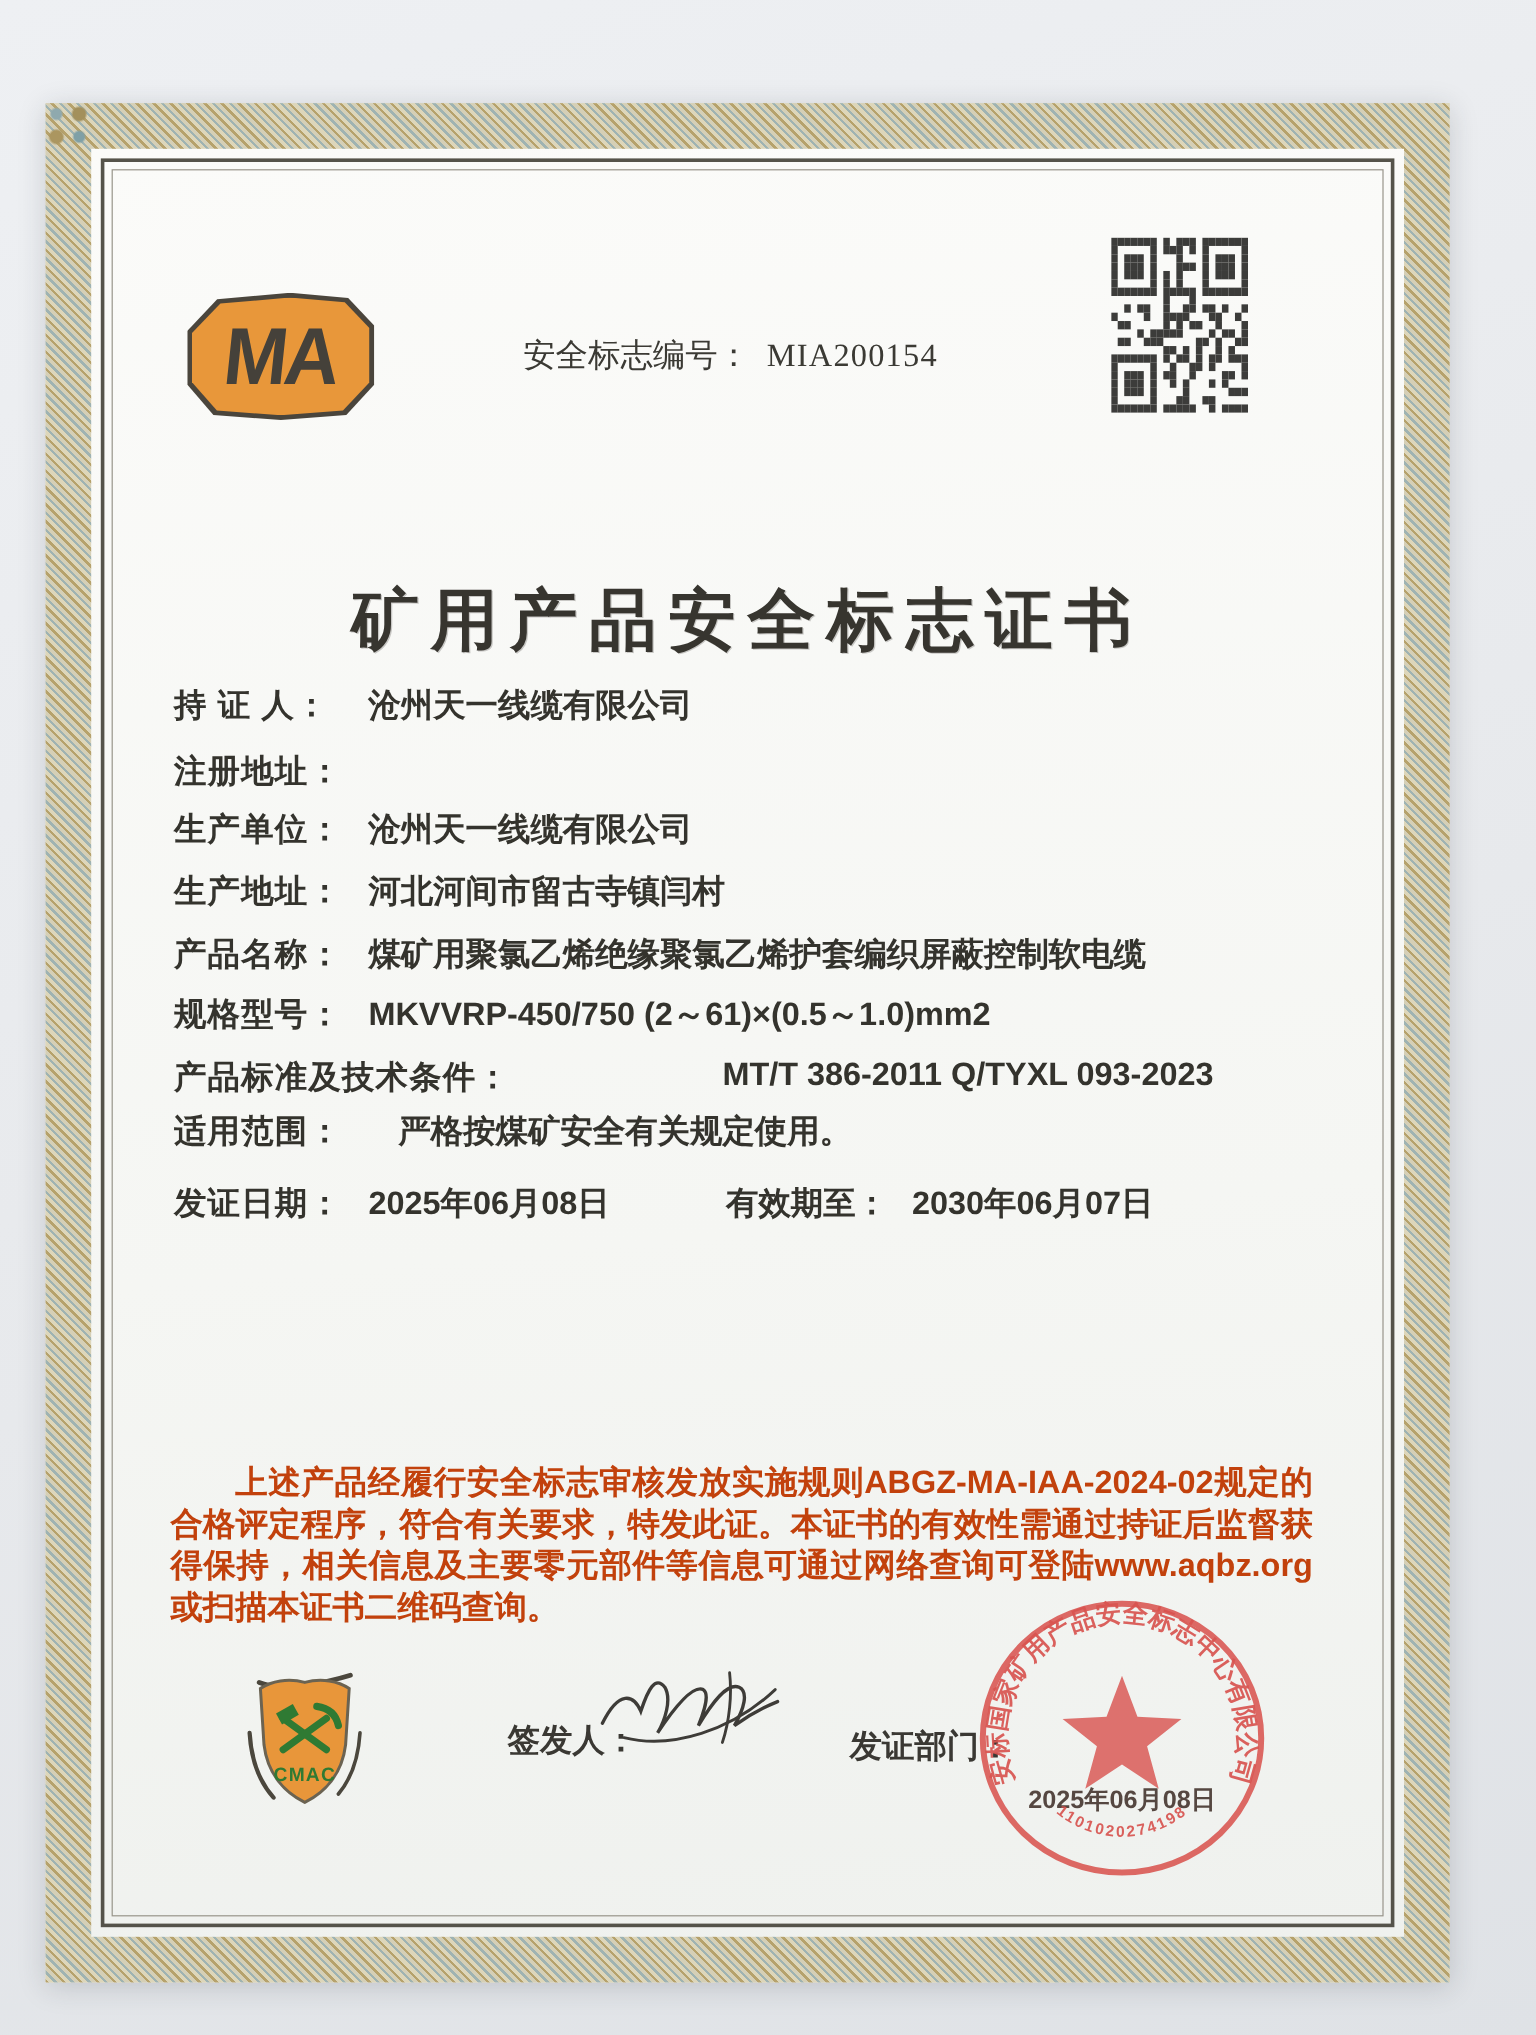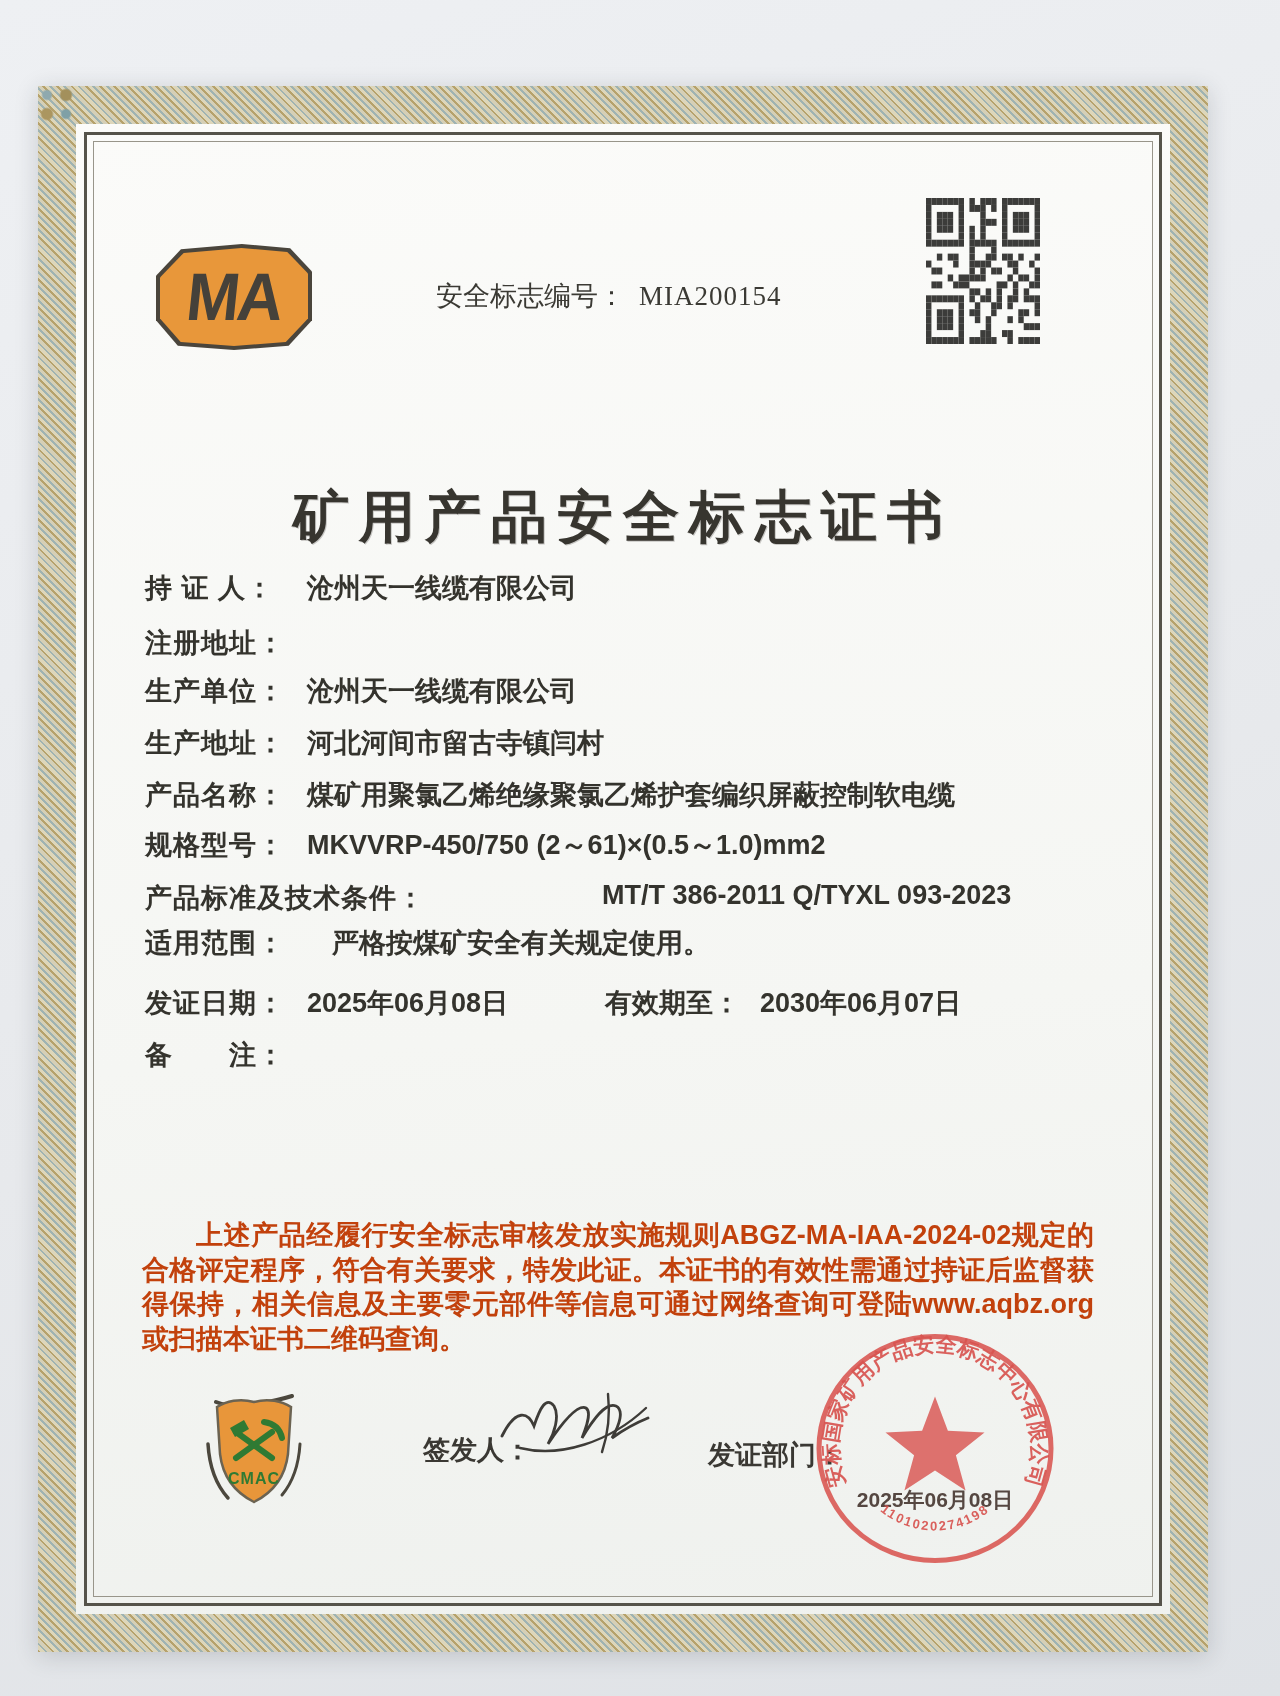--- a/index.html
+++ b/index.html
@@ -363,23 +363,20 @@
     <span class="val scope">严格按煤矿安全有关规定使用。</span>
   </div>
 
   <div class="abs row" style="top:899px">
     <span class="lbl">发证日期：</span>
     <span class="val">2025年06月08日</span>
     <span class="lbl2">有效期至：</span>
     <span class="val2">2030年06月07日</span>
   </div>
 
-  <div class="abs row" style="top:951px">
-    <span class="lbl">备　　注：</span>
-  </div>
 
   <div class="abs statement">上述产品经履行安全标志审核发放实施规则ABGZ-MA-IAA-2024-02规定的合格评定程序，符合有关要求，特发此证。本证书的有效性需通过持证后监督获得保持，相关信息及主要零元部件等信息可通过网络查询可登陆www.aqbz.org或扫描本证书二维码查询。</div>
 
   <div class="abs cmac">
     <svg viewBox="0 0 104 118" width="104" height="118">
       <path d="M14,10 Q30,16 50,13 Q74,9 90,4" fill="none" stroke="#4b473d" stroke-width="4" stroke-linecap="round"></path>
       <path d="M6,52 Q8,86 26,106" fill="none" stroke="#4b473d" stroke-width="3.5" stroke-linecap="round"></path>
       <path d="M98,52 Q96,84 80,103" fill="none" stroke="#4b473d" stroke-width="3" stroke-linecap="round"></path>
       <path d="M52,10 C66,6 80,9 89,15 L86,62 C83,87 68,102 52,110 C36,102 21,87 18,62 L15,15 C24,9 38,6 52,10 Z" fill="#e8963a" stroke="#6b6352" stroke-width="2.5"></path>
       <g stroke="#2f7a33" stroke-width="6" stroke-linecap="round">

